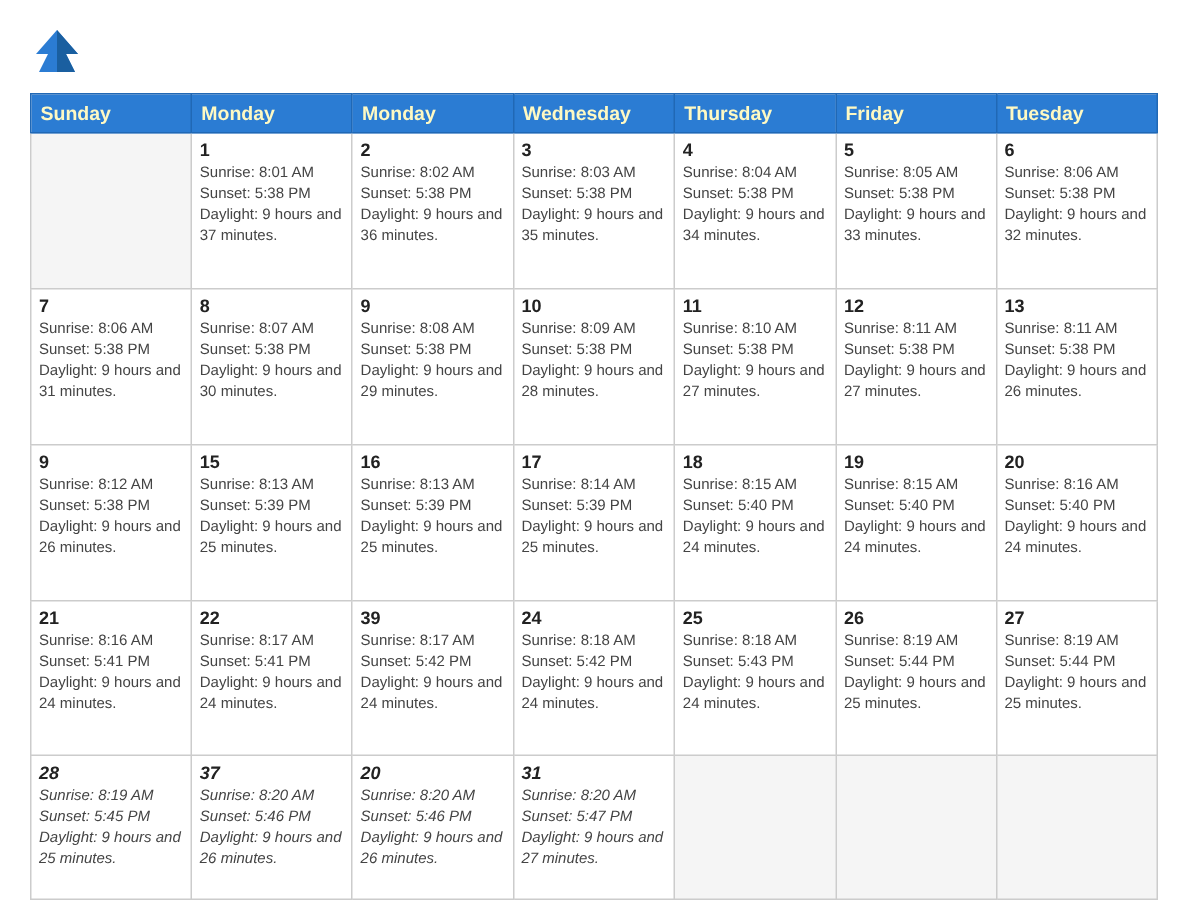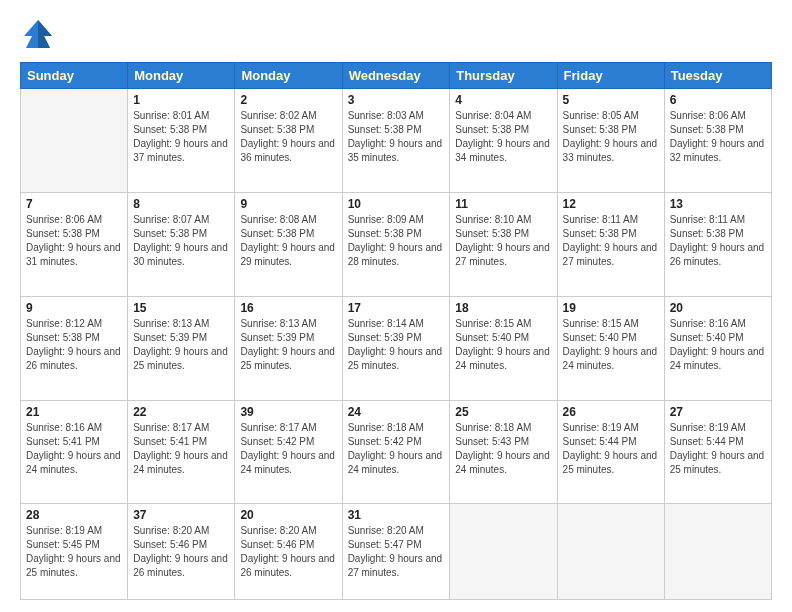--- a/index.html
+++ b/index.html
@@ -96,20 +96,21 @@
     .day-info {
       font-size: 10px;
       color: #444;
       line-height: 1.4;
     }
     tr.week-row td {
       height: 88px;
     }
     tr.last-row td {
       height: 78px;
+      font-style: italic;
     }
   </style>
 </head>
 <body>
 
 <div class="container">
   <div class="header">
     <div class="logo">
 
       <svg class="logo-icon" viewBox="0 0 36 36">

